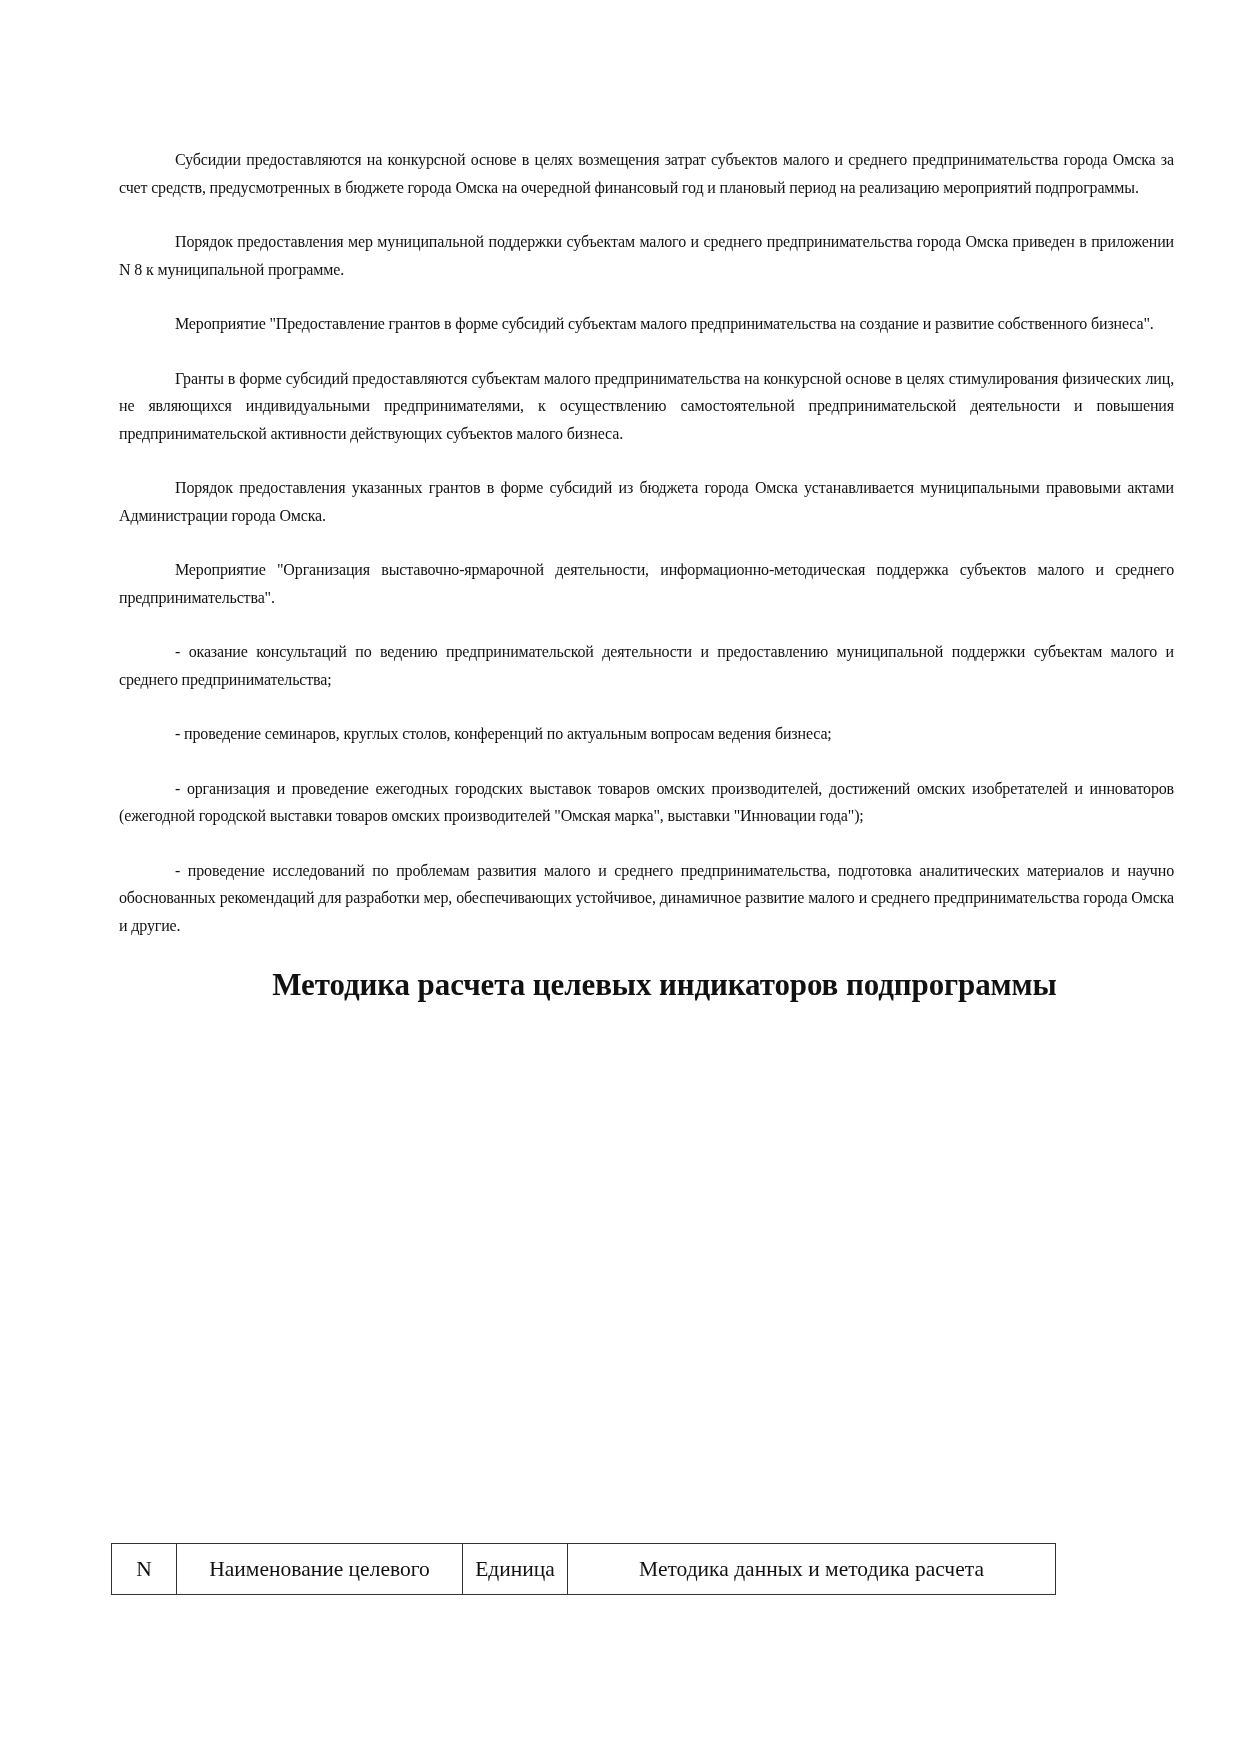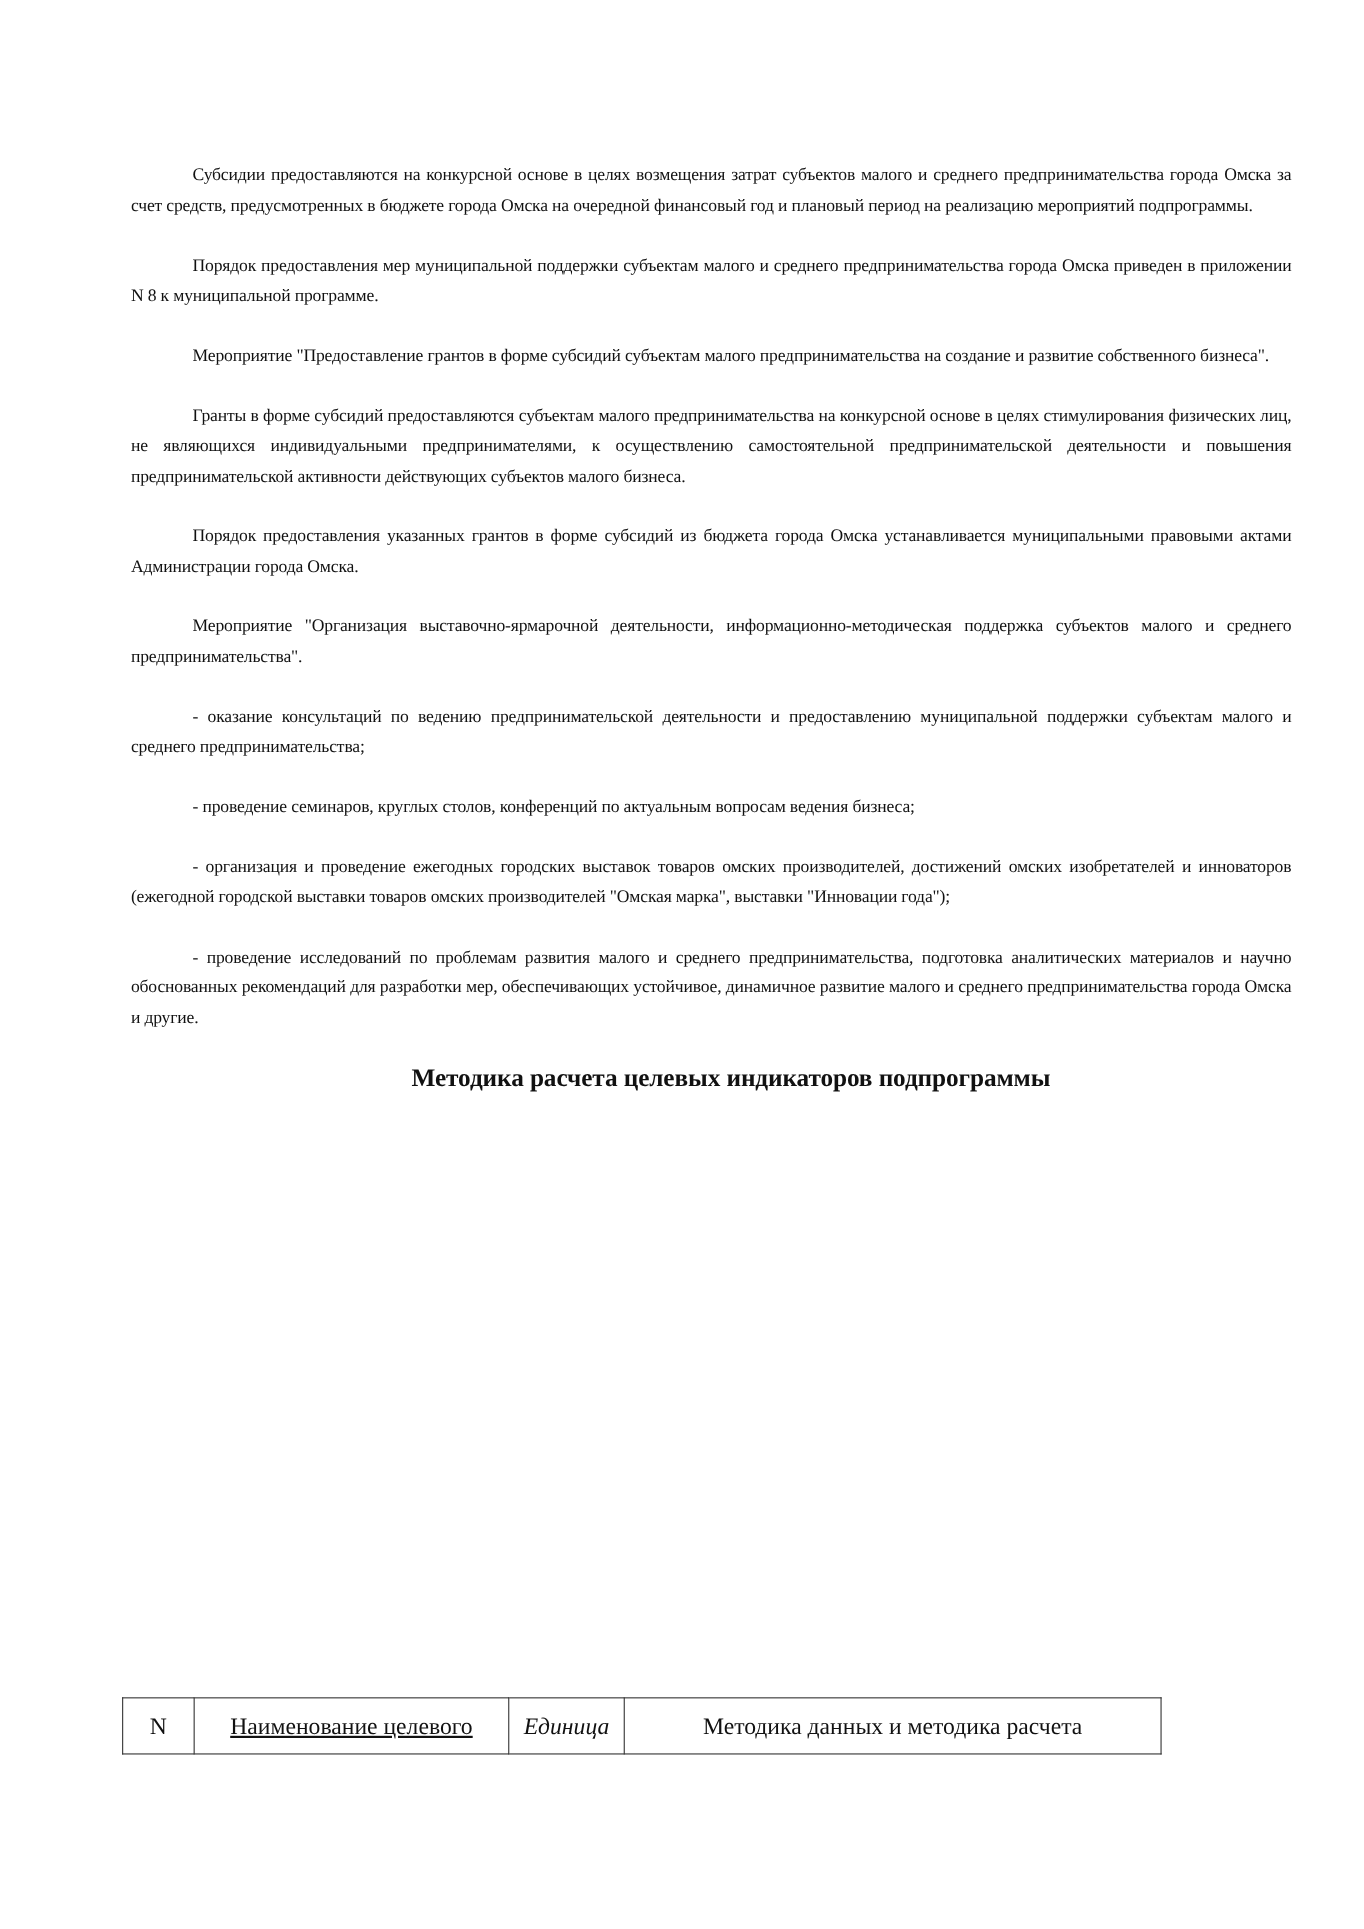--- a/index.html
+++ b/index.html
@@ -1,27 +1,27 @@
 <!DOCTYPE html>
 <html><head>
   <meta charset="utf-8">
   <style>
     html, body { margin: 0; padding: 0; background: #ffffff; }
     body { width: 1240px; height: 1754px; position: relative; overflow: hidden;
            font-family: "Liberation Serif", "DejaVu Serif", serif; color: #111; }
     .page { position: absolute; left: 119px; top: 146px; width: 1055px; }
     .p { font-size: 16px; line-height: 27.5px; text-align: justify; text-indent: 56px;
          margin: 0 0 27px 0; letter-spacing: -0.15px; }
-    .heading { font-size: 23px; font-weight: bold; text-align: center; margin: 28px 0 24px 0;
+    .heading { font-size: 31px; font-weight: bold; text-align: center; margin: 28px 0 24px 0;
                letter-spacing: -0.1px; padding-left: 36px; }
     table.indicators { border-collapse: collapse; position: absolute; left: 111px; top: 1543px;
                        font-family: "Liberation Serif", "DejaVu Serif", serif; font-size: 21.5px; }
     table.indicators th { border: 1.5px solid #333; font-weight: normal; height: 50px;
                           padding: 0; text-align: center; vertical-align: middle; }
-    .c1 { width: 64px; } .c2 { width: 285px; text-decoration: underline; } .c3 { width: 104px; font-style: italic; } .c4 { width: 487px; }
+    .c1 { width: 64px; } .c2 { width: 285px; } .c3 { width: 104px; } .c4 { width: 487px; }
   </style>
 </head>
 <body>
 
 <div class="page">
   <p class="p">Субсидии предоставляются на конкурсной основе в целях возмещения затрат субъектов малого и среднего предпринимательства города Омска за счет средств, предусмотренных в бюджете города Омска на очередной финансовый год и плановый период на реализацию мероприятий подпрограммы.</p>
   <p class="p">Порядок предоставления мер муниципальной поддержки субъектам малого и среднего предпринимательства города Омска приведен в приложении N 8 к муниципальной программе.</p>
   <p class="p">Мероприятие "Предоставление грантов в форме субсидий субъектам малого предпринимательства на создание и развитие собственного бизнеса".</p>
   <p class="p">Гранты в форме субсидий предоставляются субъектам малого предпринимательства на конкурсной основе в целях стимулирования физических лиц, не являющихся индивидуальными предпринимателями, к осуществлению самостоятельной предпринимательской деятельности и повышения предпринимательской активности действующих субъектов малого бизнеса.</p>
   <p class="p">Порядок предоставления указанных грантов в форме субсидий из бюджета города Омска устанавливается муниципальными правовыми актами Администрации города Омска.</p>

